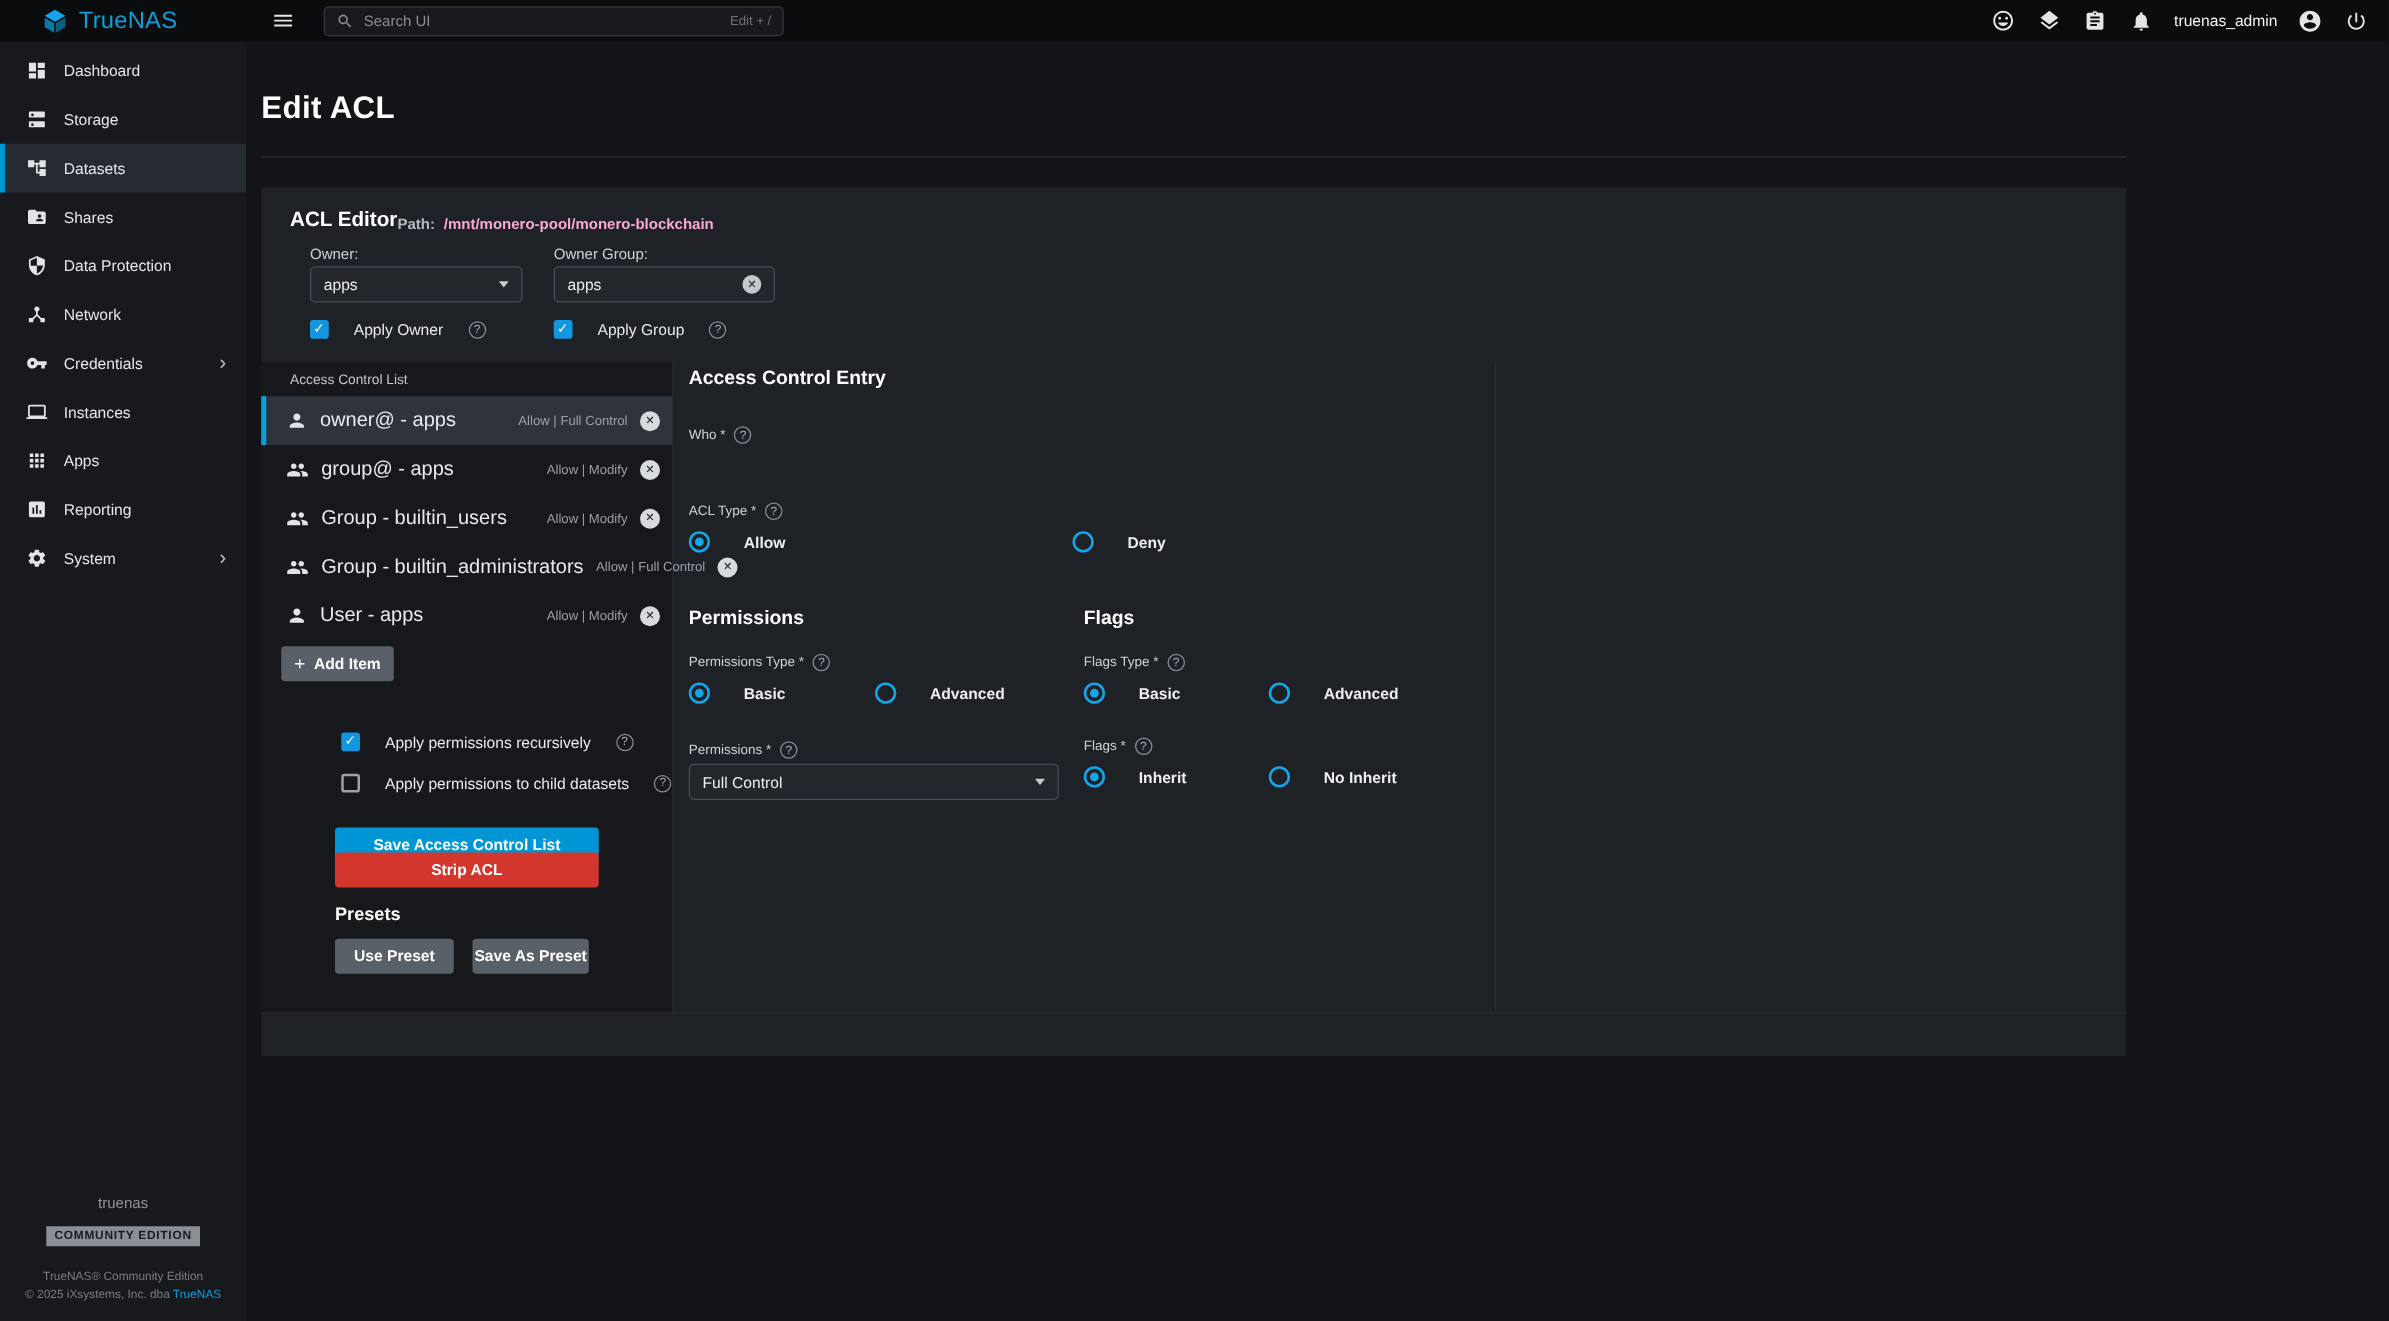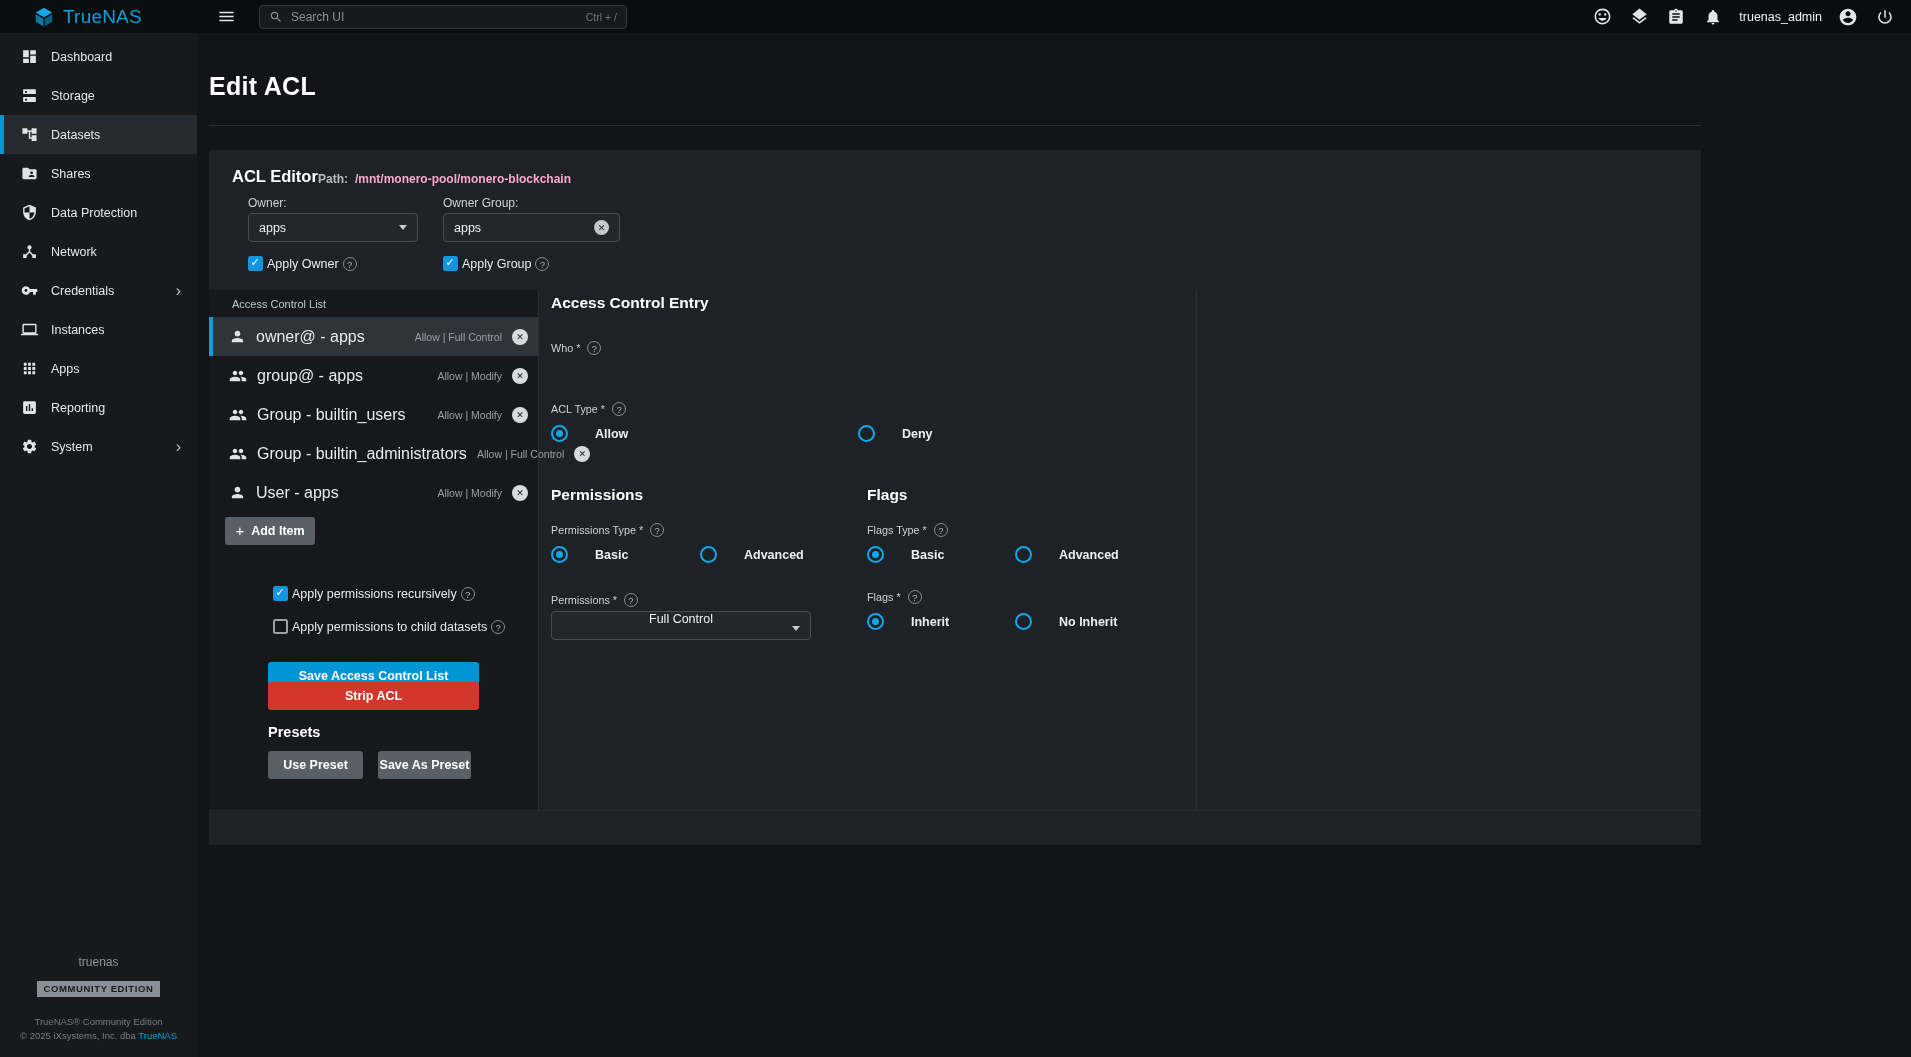--- a/index.html
+++ b/index.html
@@ -46,21 +46,21 @@
   .path-row { position:absolute; left:109px; top:22px; font-size:12px; display:flex; gap:7px;font-weight:bold; }
   .path-label { color:#b6bbc1; }
   .path-value { color:#f9a8d4; }
 
   .fld-label { position:absolute; font-size:12px; color:#ced2d7; }
   .field { position:absolute; height:29px; background:#23272c; border:1px solid #474d54; border-radius:4px; display:flex; align-items:center; padding:0 10px; font-size:12.5px; color:#eceef0; cursor:pointer; }
   .caret { margin-left:auto; width:0; height:0; border-left:4.5px solid transparent; border-right:4.5px solid transparent; border-top:5px solid #c6cbd0; }
   .clear-btn { margin-left:auto; width:15px; height:15px; border-radius:50%; background:#c3c8cd; color:#23272c; font-size:9px; font-weight:bold; display:flex; align-items:center; justify-content:center; cursor:pointer; flex:none; }
   .clear-btn::after { content:"✕"; }
 
-  .chk-row { position:absolute; display:flex; align-items:flex-end; gap:4px; }
+  .chk-row { position:absolute; display:flex; align-items:center; gap:20px; }
   .checkbox { width:15px; height:15px; border-radius:2.5px; background:#1196df; position:relative; cursor:pointer; flex:none; }
   .checkbox::after { content:"✓"; position:absolute; left:2.5px; top:0px; font-size:11px; font-weight:bold; color:#fff; }
   .checkbox.unchecked { background:transparent; border:2px solid #9aa1a7; }
   .checkbox.unchecked::after { content:""; }
   .chk-label { font-size:12.5px; color:#e8eaed; }
   .help { width:14px; height:14px; border:1px solid #878d93; border-radius:50%; color:#aeb4ba; font-size:9.5px; display:flex; align-items:center; justify-content:center; flex:none; cursor:pointer; }
   .help::after { content:"?"; }
 
   
   .panel { position:absolute; left:0; top:140px; width:330px; height:520px; background:#16181c; border-right:1px solid #2a2e33; }
@@ -119,21 +119,21 @@
         </svg>
     </span>
   </button>
   <div class="search">
     <span class="sicon">
       <svg width="14" height="14" viewBox="0 0 24 24" fill="currentColor">
           <path d="M15.5 14h-.79l-.28-.27C15.41 12.59 16 11.11 16 9.5 16 5.91 13.09 3 9.5 3S3 5.91 3 9.5 5.91 16 9.5 16c1.61 0 3.09-.59 4.23-1.57l.27.28v.79l5 4.99L20.49 19l-4.99-5zm-6 0C7.01 14 5 11.99 5 9.5S7.01 5 9.5 5 14 7.01 14 9.5 11.99 14 9.5 14z"></path>
         </svg>
     </span>
     <input type="text" placeholder="Search UI" style="">
-    <span class="search-hint">Ctrl + /</span>
+    <span class="search-hint">Edit + /</span>
   </div>
   <div class="topbar-right">
     <button class="tb-icon">
       <span>
         <svg width="19" height="19" viewBox="0 0 24 24" fill="currentColor">
             <path d="M11.99 2C6.47 2 2 6.48 2 12s4.47 10 9.99 10C17.52 22 22 17.52 22 12S17.52 2 11.99 2zM12 20c-4.42 0-8-3.58-8-8s3.58-8 8-8 8 3.58 8 8-3.58 8-8 8zm3.5-9c.83 0 1.5-.67 1.5-1.5S16.33 8 15.5 8 14 8.67 14 9.5s.67 1.5 1.5 1.5zm-7 0c.83 0 1.5-.67 1.5-1.5S9.33 8 8.5 8 7 8.67 7 9.5 7.67 11 8.5 11zm3.5 6.5c2.33 0 4.31-1.46 5.11-3.5H6.89c.8 2.04 2.78 3.5 5.11 3.5z"></path>
           </svg>
       </span>
     </button>
     <button class="tb-icon">
@@ -438,21 +438,21 @@
     </div>
     <div class="radio-row" style="left:806px; top:396px;">
       <span class="radio"></span>
       <span class="radio-label">Advanced</span>
     </div>
 
     <div class="lbl-row" style="left:342px; top:443px;">
       <span class="sm-label">Permissions *</span>
       <span class="help"></span>
     </div>
-    <div class="field" style="left:342px; top:461px; width:260px;flex-direction:column;">
+    <div class="field" style="left:342px; top:461px; width:296px;">
       <span>Full Control</span>
       <span class="caret"></span>
     </div>
 
     <div class="lbl-row" style="left:658px; top:440px;">
       <span class="sm-label">Flags *</span>
       <span class="help"></span>
     </div>
     <div class="radio-row" style="left:658px; top:463px;">
       <span class="radio checked"></span>

